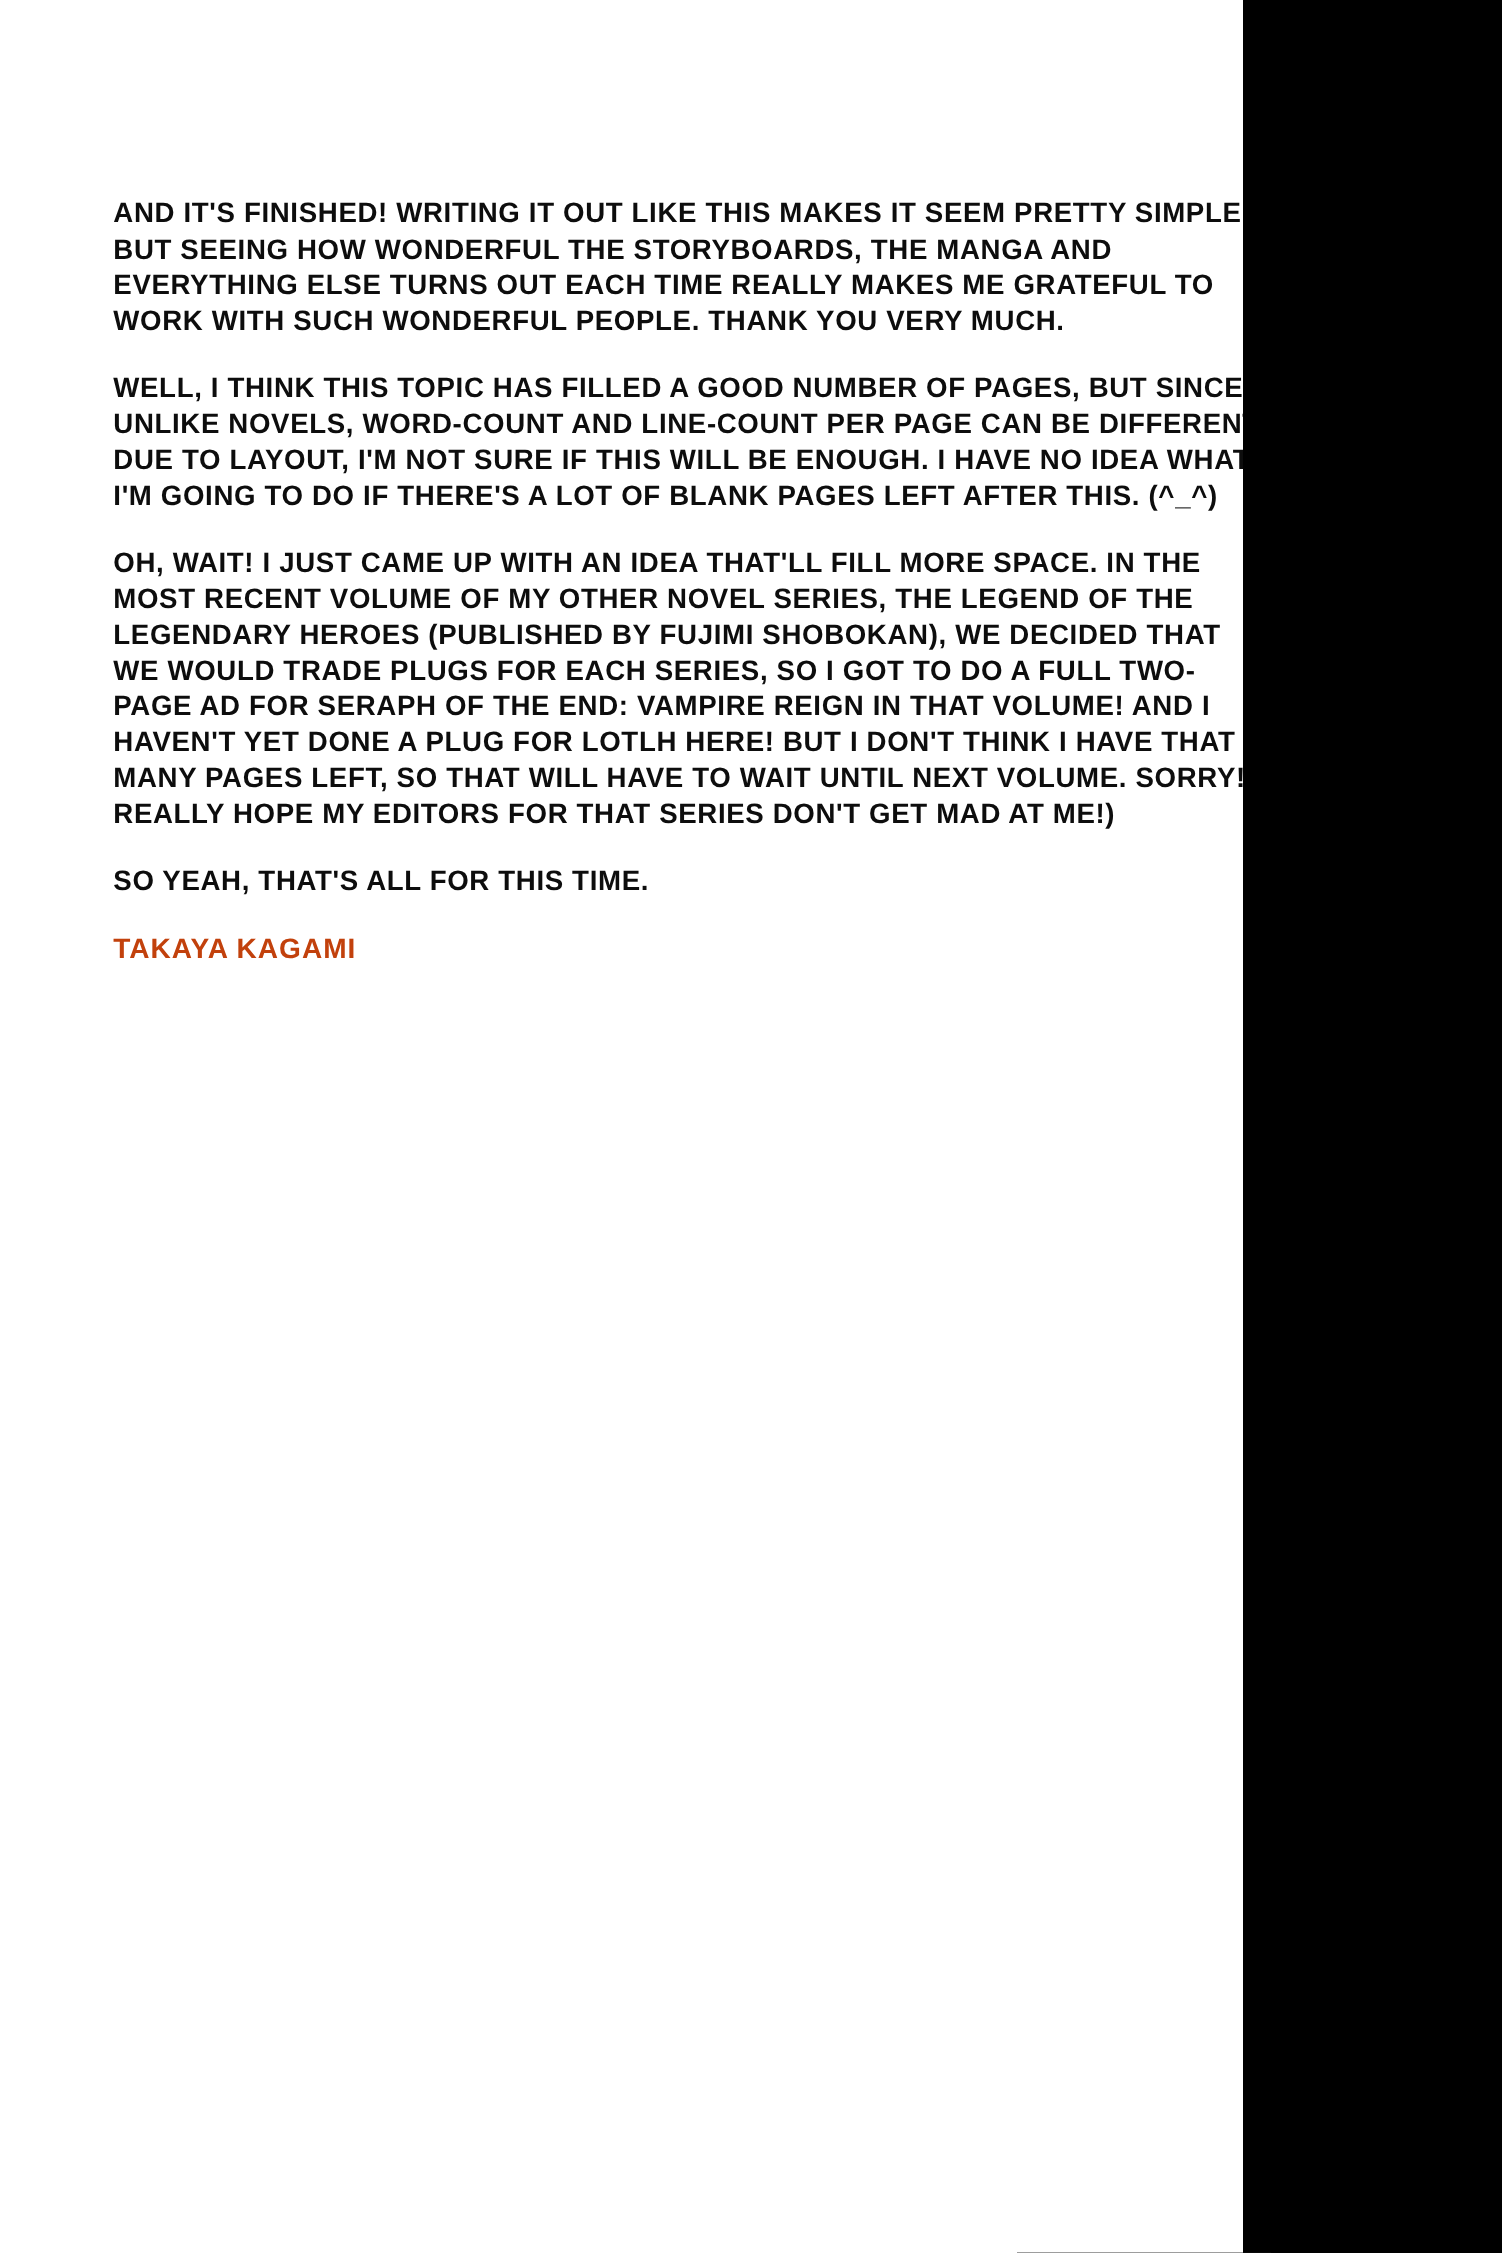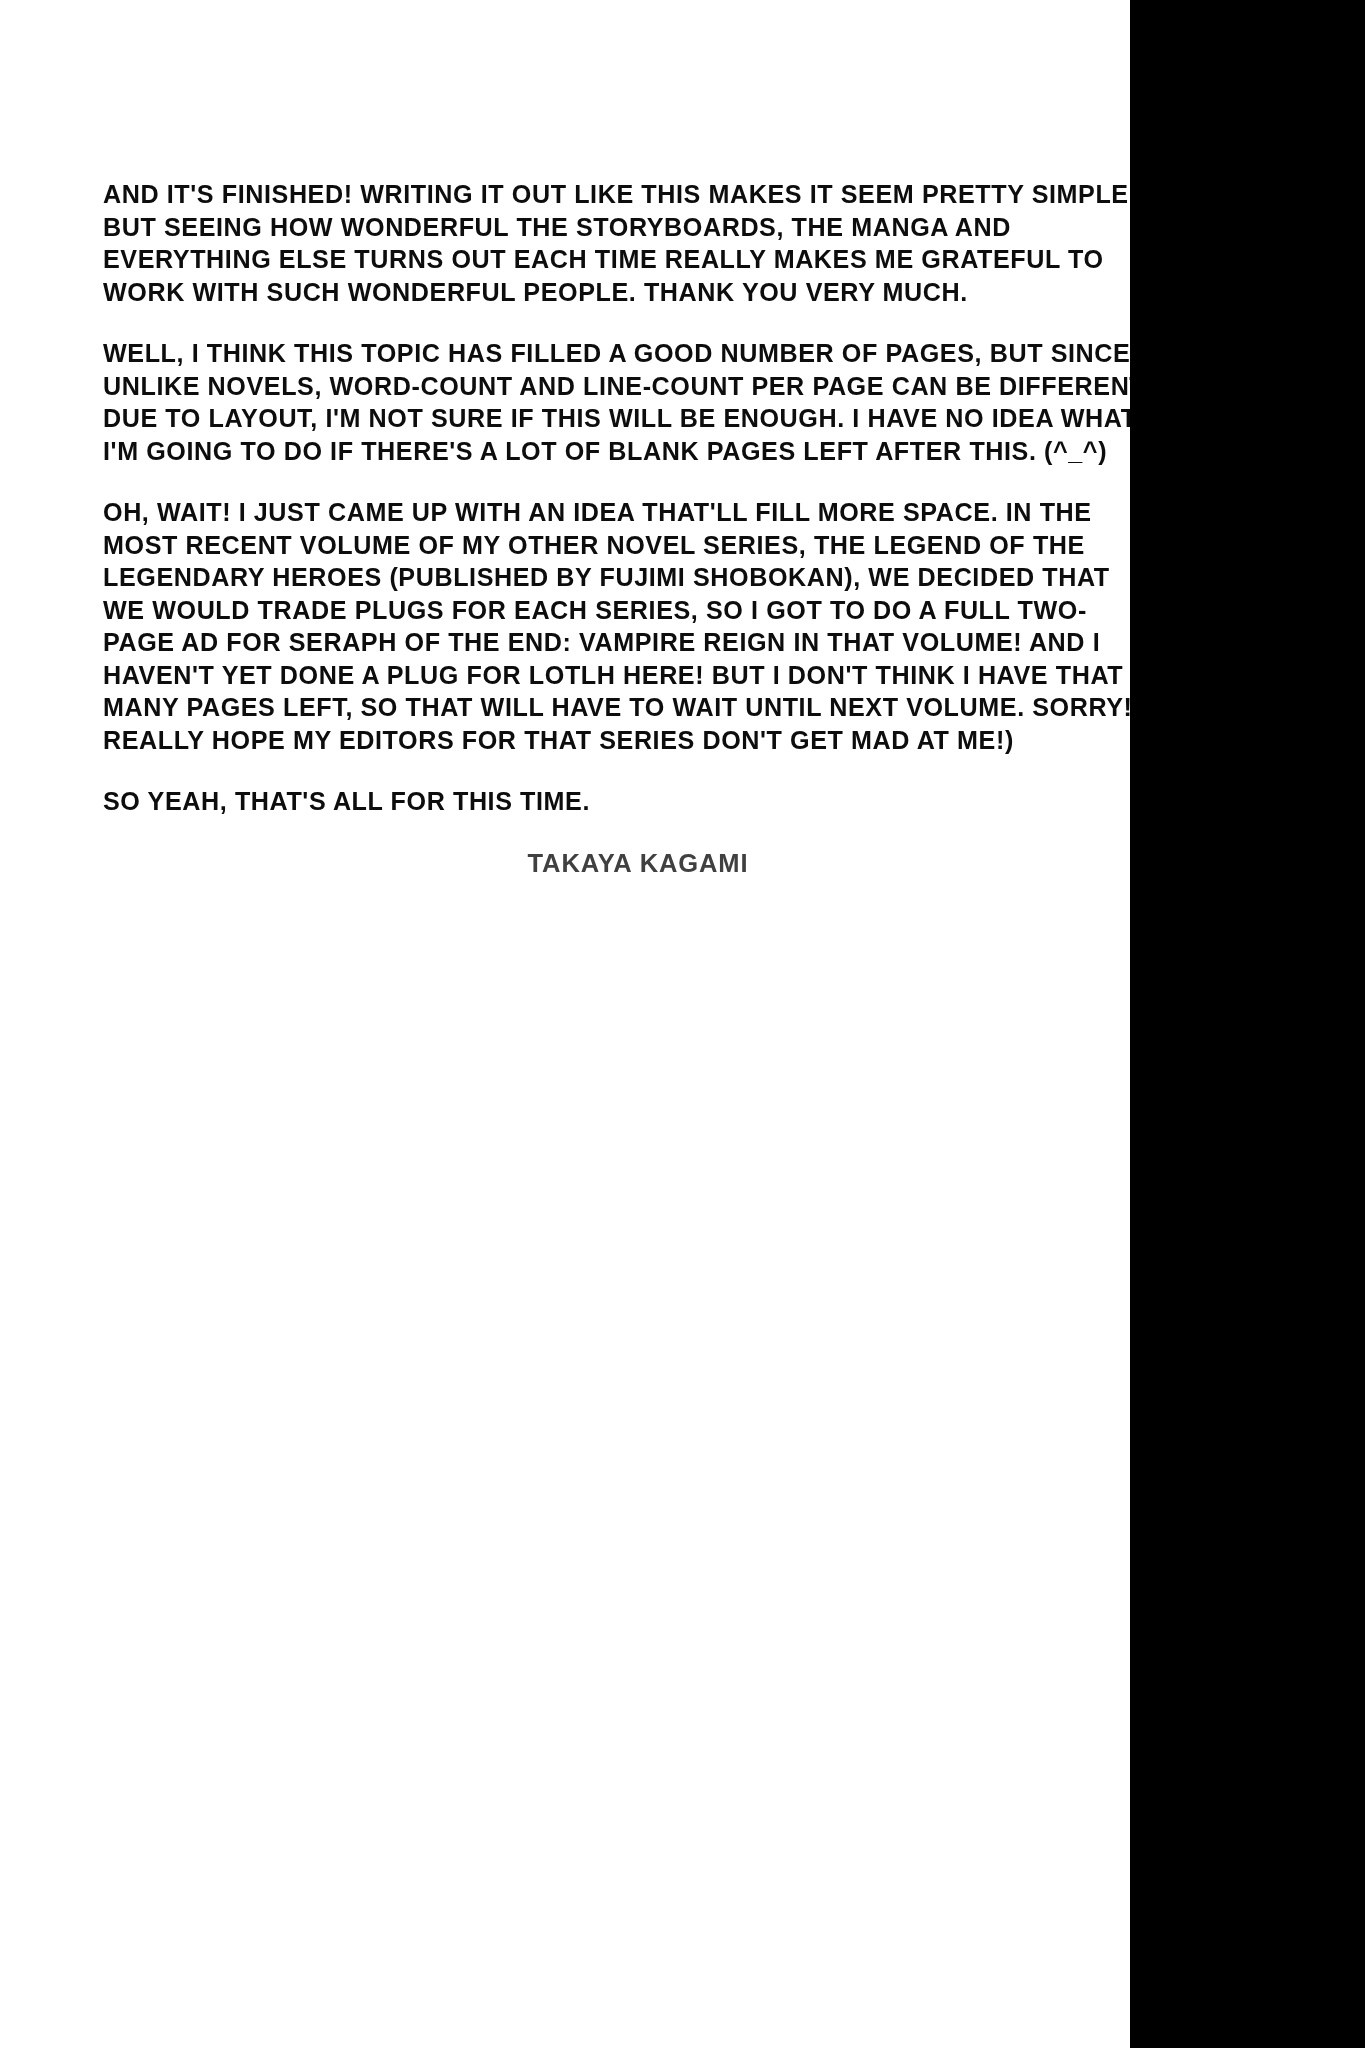--- a/index.html
+++ b/index.html
@@ -36,25 +36,24 @@
     transform: scaleX(0.985);
     transform-origin: left top;
   }
   .para:last-child {
     margin-bottom: 0;
   }
   .signature {
     font-size: 25.5px;
     line-height: 32.5px;
     letter-spacing: 0.9px;
-    color: #404040;
+    color: #c2410c;
     font-weight: 600;
     text-transform: uppercase;
     margin: 0;
-    text-align: center;
   }
 </style>
 </head>
 <body>
 
 <div class="page">
   <div class="afterword">
     <p class="para">AND IT'S FINISHED! WRITING IT OUT LIKE THIS MAKES IT SEEM PRETTY SIMPLE, BUT SEEING HOW WONDERFUL THE STORYBOARDS, THE MANGA AND EVERYTHING ELSE TURNS OUT EACH TIME REALLY MAKES ME GRATEFUL TO WORK WITH SUCH WONDERFUL PEOPLE. THANK YOU VERY MUCH.</p>
     <p class="para">WELL, I THINK THIS TOPIC HAS FILLED A GOOD NUMBER OF PAGES, BUT SINCE, UNLIKE NOVELS, WORD-COUNT AND LINE-COUNT PER PAGE CAN BE DIFFERENT DUE TO LAYOUT, I'M NOT SURE IF THIS WILL BE ENOUGH. I HAVE NO IDEA WHAT I'M GOING TO DO IF THERE'S A LOT OF BLANK PAGES LEFT AFTER THIS. (^_^)</p>
     <p class="para">OH, WAIT! I JUST CAME UP WITH AN IDEA THAT'LL FILL MORE SPACE. IN THE MOST RECENT VOLUME OF MY OTHER NOVEL SERIES, THE LEGEND OF THE LEGENDARY HEROES (PUBLISHED BY FUJIMI SHOBOKAN), WE DECIDED THAT WE WOULD TRADE PLUGS FOR EACH SERIES, SO I GOT TO DO A FULL TWO-PAGE AD FOR SERAPH OF THE END: VAMPIRE REIGN IN THAT VOLUME! AND I HAVEN'T YET DONE A PLUG FOR LOTLH HERE! BUT I DON'T THINK I HAVE THAT MANY PAGES LEFT, SO THAT WILL HAVE TO WAIT UNTIL NEXT VOLUME. SORRY! (I REALLY HOPE MY EDITORS FOR THAT SERIES DON'T GET MAD AT ME!)</p>

